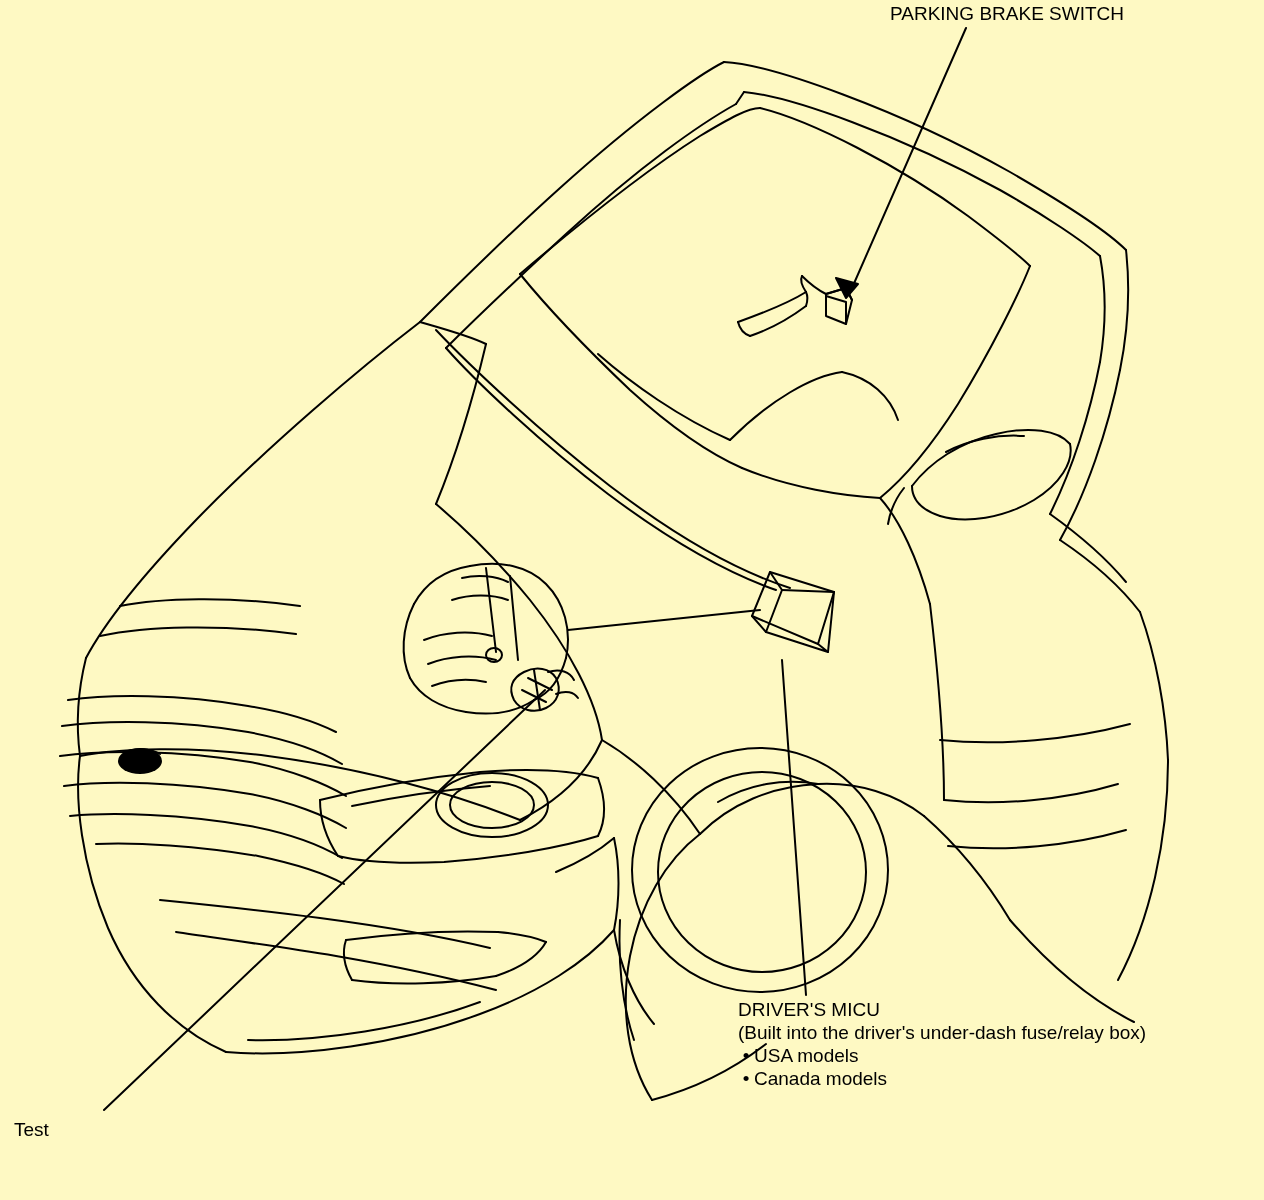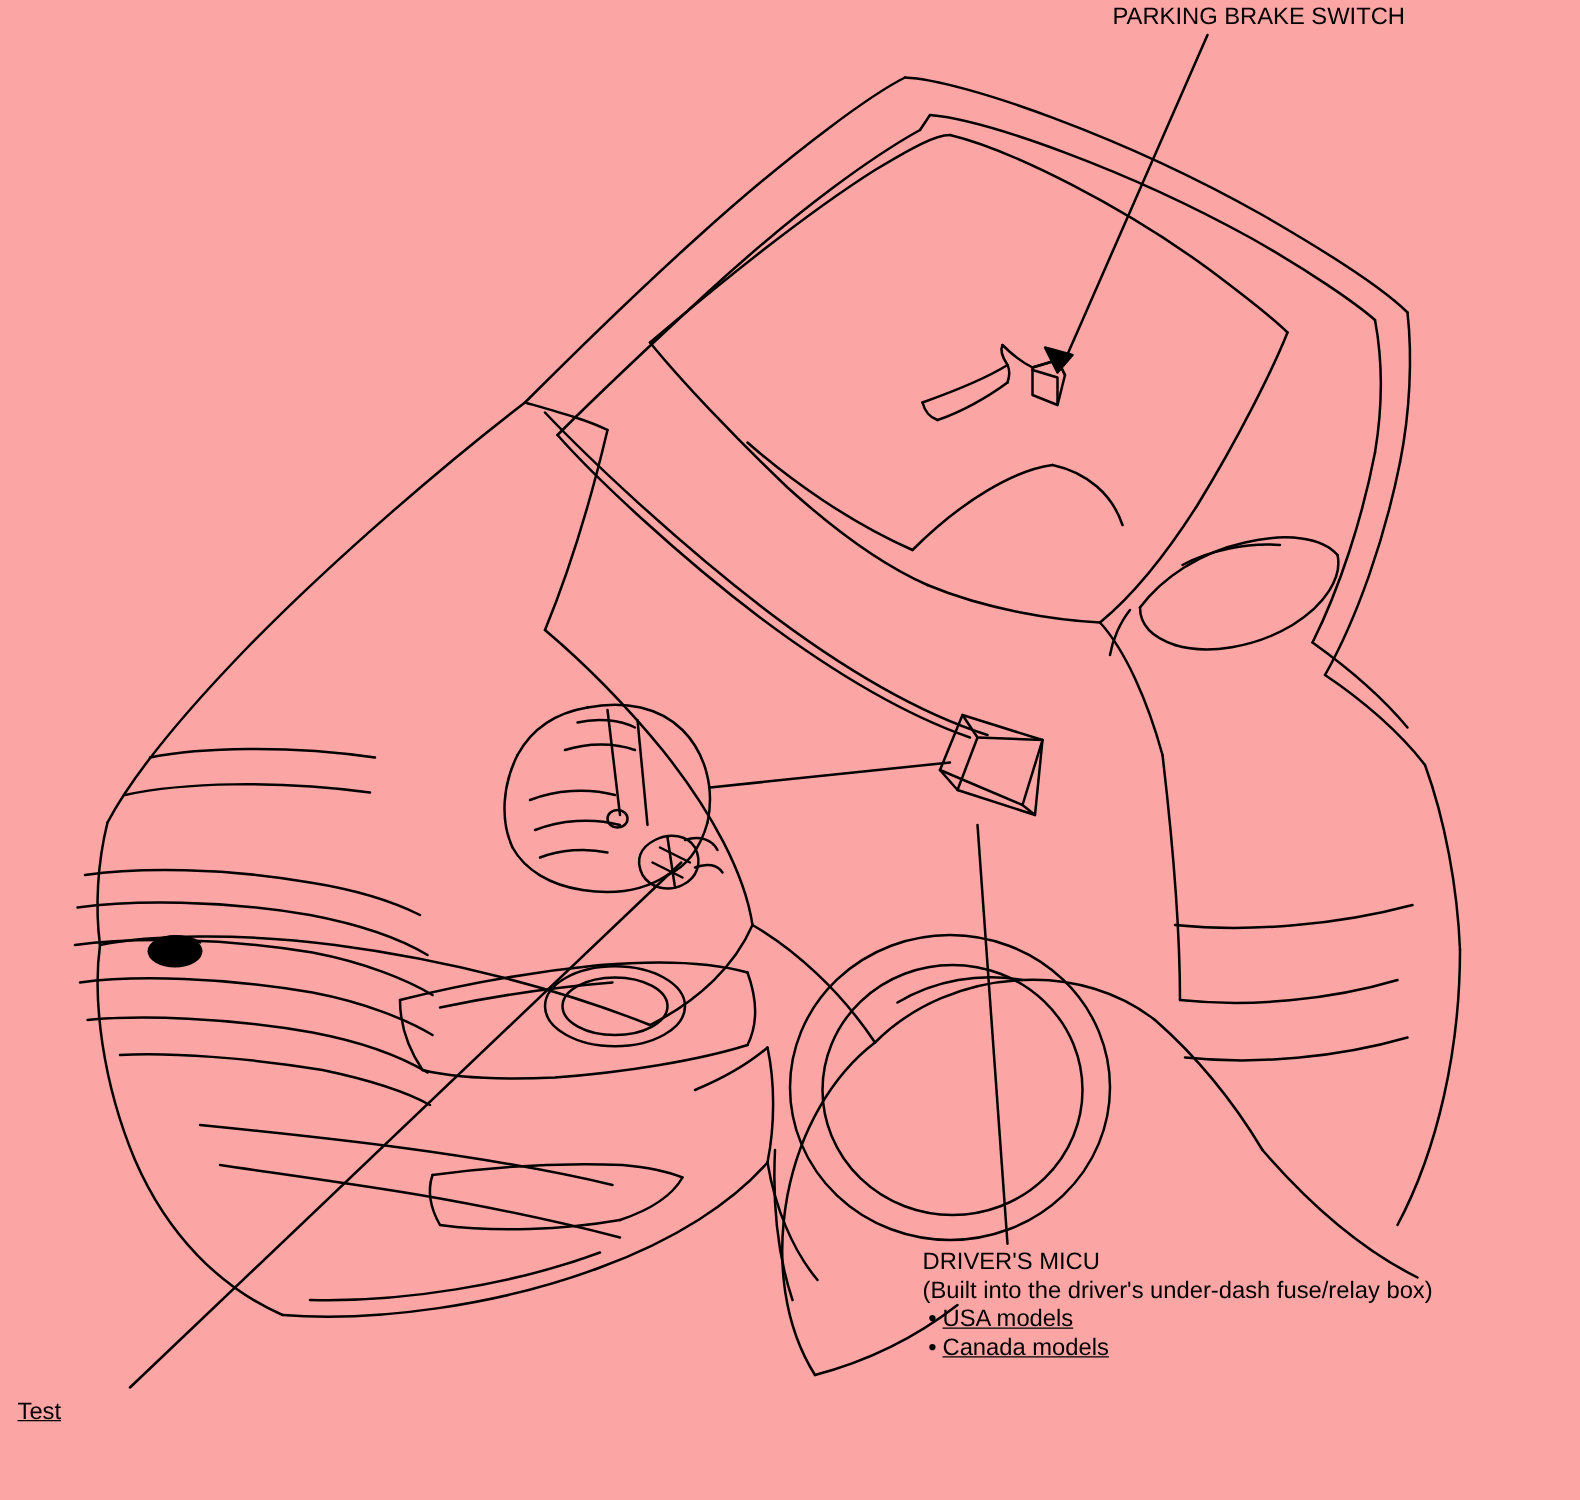--- a/index.html
+++ b/index.html
@@ -4,21 +4,21 @@
 <style>
   html, body {
     margin: 0;
     padding: 0;
     background: #ffffff;
   }
   #root {
     position: relative;
     width: 1264px;
     height: 1200px;
-    background: #fca5a5;
+    background: #fef9c3;
     overflow: hidden;
     font-family: "Liberation Sans", sans-serif;
   }
   .diagram-svg {
     position: absolute;
     left: 0;
     top: 0;
     width: 1264px;
     height: 1200px;
   }
@@ -28,21 +28,20 @@
     font-family: "Liberation Sans", sans-serif;
     font-size: 19px;
     line-height: 23px;
     white-space: nowrap;
   }
   .label-sub {
     font-size: 19px;
     line-height: 23px;
   }
   .link-text {
-    text-decoration: underline;
     cursor: pointer;
   }
   .bullet-row {
     display: block;
     white-space: nowrap;
   }
   .bullet-dot {
     display: inline-block;
     width: 16px;
     text-align: center;

